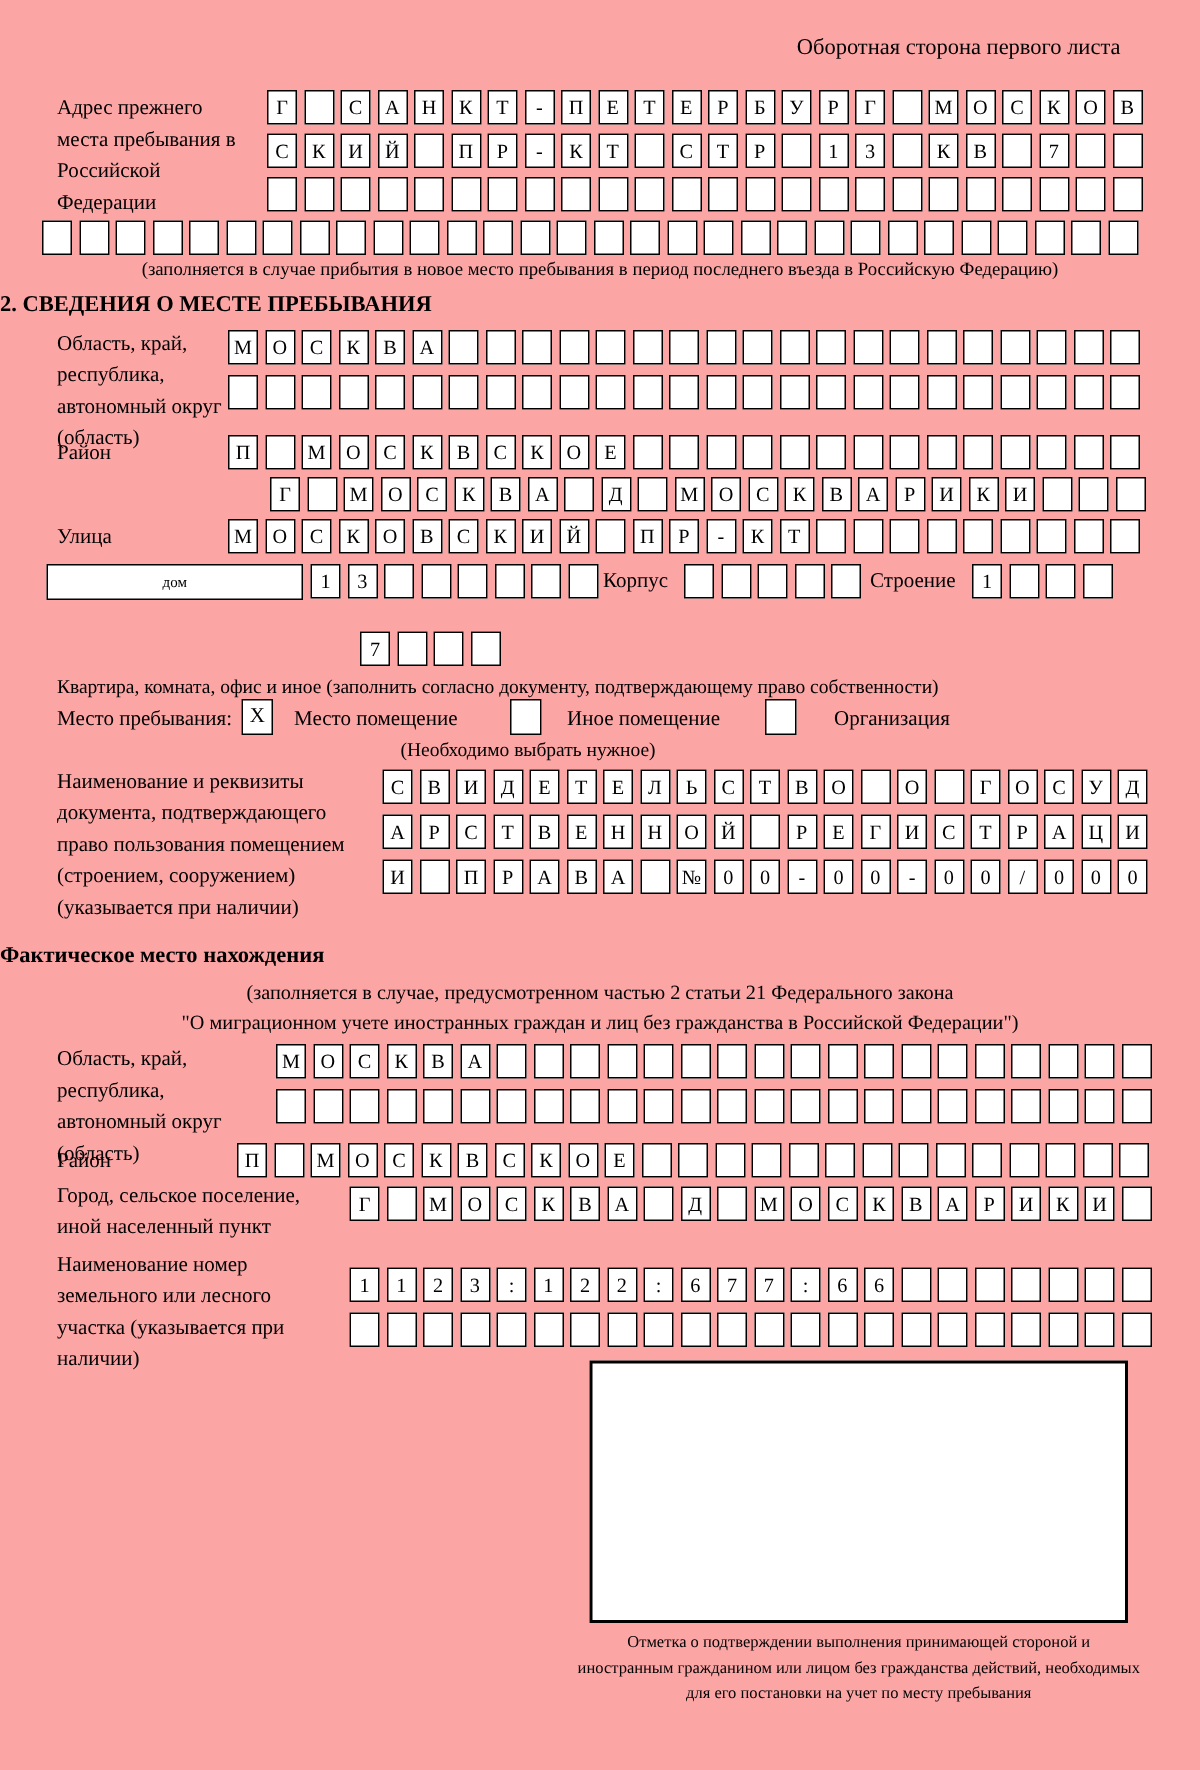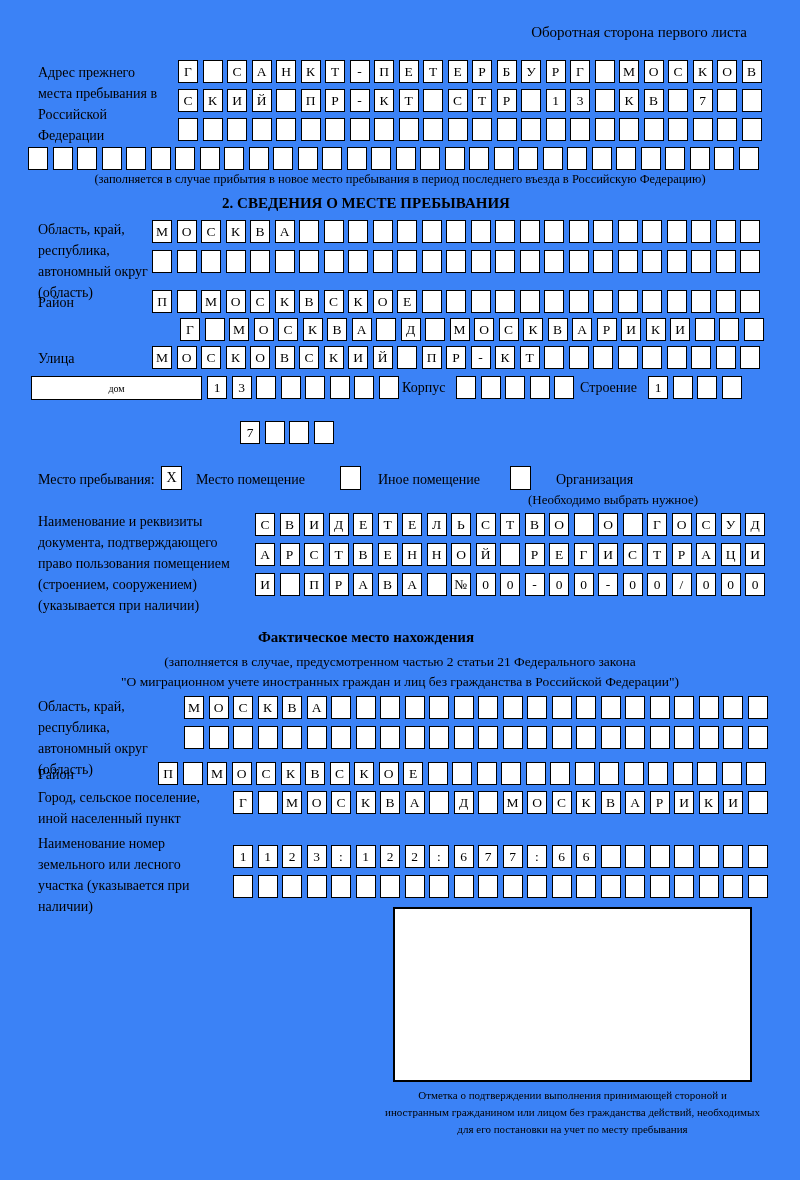--- a/index.html
+++ b/index.html
@@ -1,28 +1,28 @@
 <!DOCTYPE html>
 <html><head>
 <meta charset="utf-8">
 <style>
   *{margin:0;padding:0;box-sizing:border-box}
   html,body{background:#fff}
   body{font-family:"Liberation Serif",serif;color:#000}
-  .page{position:relative;width:800px;height:1180px;background:#3b82f6;overflow:hidden}
+  .page{position:relative;width:800px;height:1180px;background:#fca5a5;overflow:hidden}
   .abs{position:absolute}
   .corner{font-size:15px}
   .flabel{font-size:14px;line-height:21px}
   .cellrow{display:flex;gap:4.5px}
   .cell{flex:0 0 20px;width:20px;height:23px;border:1.5px solid #000;display:flex;
         align-items:center;justify-content:center;font-size:13.5px;background:#fff;
         font-family:"Liberation Serif",serif}
   .caption{font-size:12.5px}
   .center{left:0;width:800px;text-align:center}
-  .sec-title{font-size:15px;font-weight:bold;text-align:center;width:732px}
+  .sec-title{font-size:15px;font-weight:bold;text-align:left;width:732px}
   .named-box{border:1.5px solid #000;height:24px;display:flex;align-items:center;
              justify-content:center;font-size:10px;background:#fff}
   .inline-label{font-size:14px;line-height:23px}
   .checkbox{width:21px;height:24px;border:1.5px solid #000;display:inline-flex;
             align-items:center;justify-content:center;font-size:14px;background:#fff}
   .fineprint{font-size:13.5px;text-align:center;width:800px}
   .stampbox{border:2px solid #000;background:#fff}
   .stampcap{font-size:11px;line-height:17px;text-align:center}
 </style>
 </head>
@@ -314,29 +314,30 @@
       <span class="cell"></span>
       <span class="cell"></span>
     </div>
 
   <div class="abs cellrow" style="left:240px;top:421px">
       <span class="cell">7</span>
       <span class="cell"></span>
       <span class="cell"></span>
       <span class="cell"></span>
     </div>
+  <div class="abs caption" style="left:38px;top:450px;font-size:13px">Квартира, комната, офис и иное (заполнить согласно документу, подтверждающему право собственности)</div>
 
   <div class="abs inline-label" style="left:38px;top:468px">Место пребывания:</div>
   <div class="abs checkbox" style="left:161px;top:466px">X</div>
   <div class="abs inline-label" style="left:196px;top:468px">Место помещение</div>
   <div class="abs checkbox" style="left:340px;top:466px"></div>
   <div class="abs inline-label" style="left:378px;top:468px">Иное помещение</div>
   <div class="abs checkbox" style="left:510px;top:466px"></div>
   <div class="abs inline-label" style="left:556px;top:468px">Организация</div>
-  <div class="abs caption" style="left:38px;top:492px;width:660px;text-align:right;font-size:13px">(Необходимо выбрать нужное)</div>
+  <div class="abs caption" style="left:22px;top:492px;width:660px;text-align:center;font-size:13px">(Необходимо выбрать нужное)</div>
 
   <div class="abs flabel" style="left:38px;top:511px;width:208px">Наименование и реквизиты документа, подтверждающего право пользования помещением (строением, сооружением) (указывается при наличии)</div>
   <div class="abs cellrow" style="left:255px;top:513px">
       <span class="cell">С</span>
       <span class="cell">В</span>
       <span class="cell">И</span>
       <span class="cell">Д</span>
       <span class="cell">Е</span>
       <span class="cell">Т</span>
       <span class="cell">Е</span>

